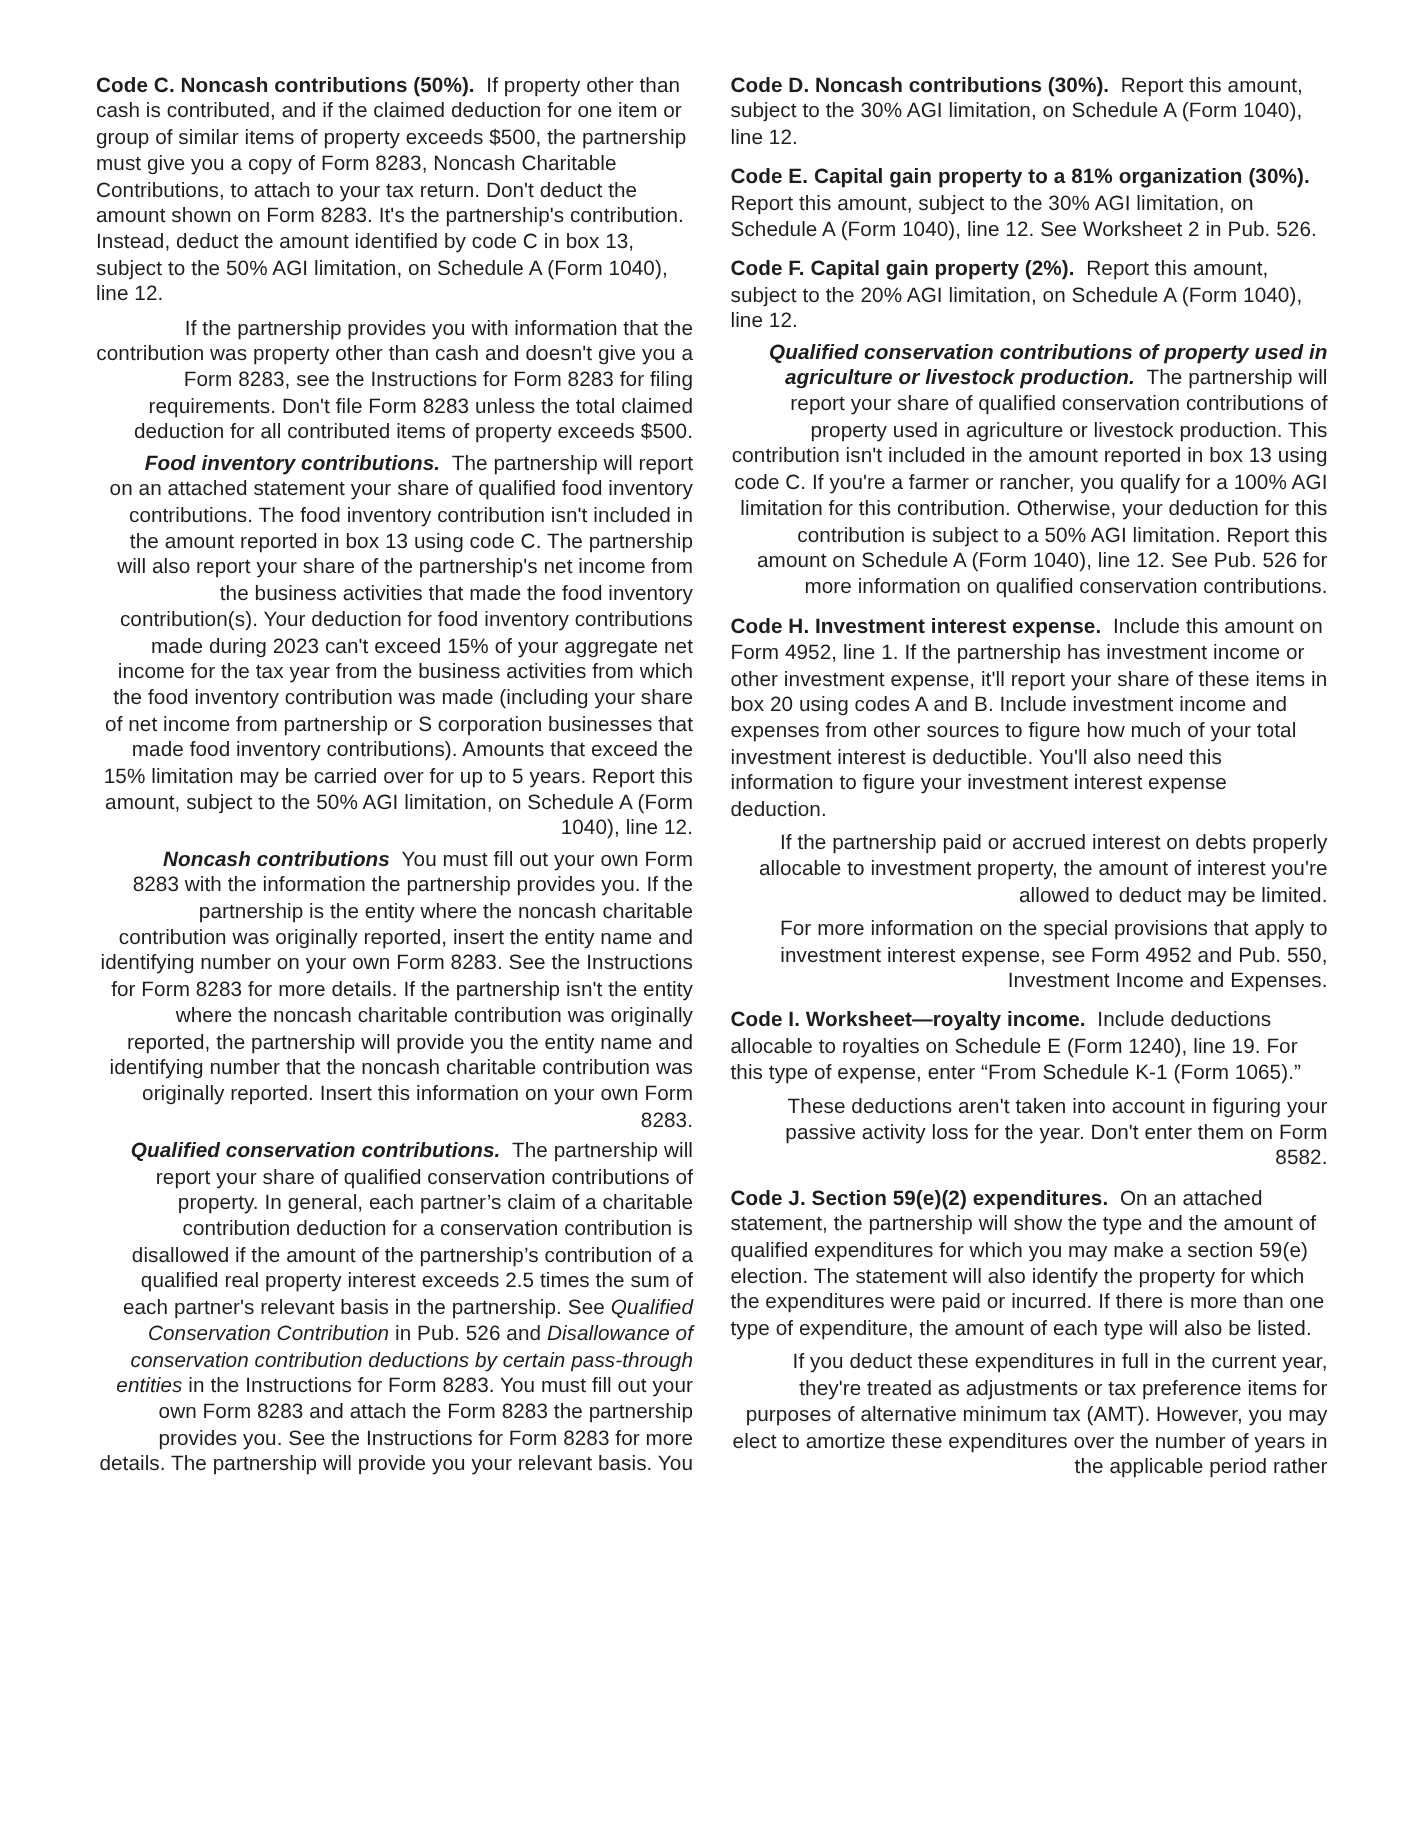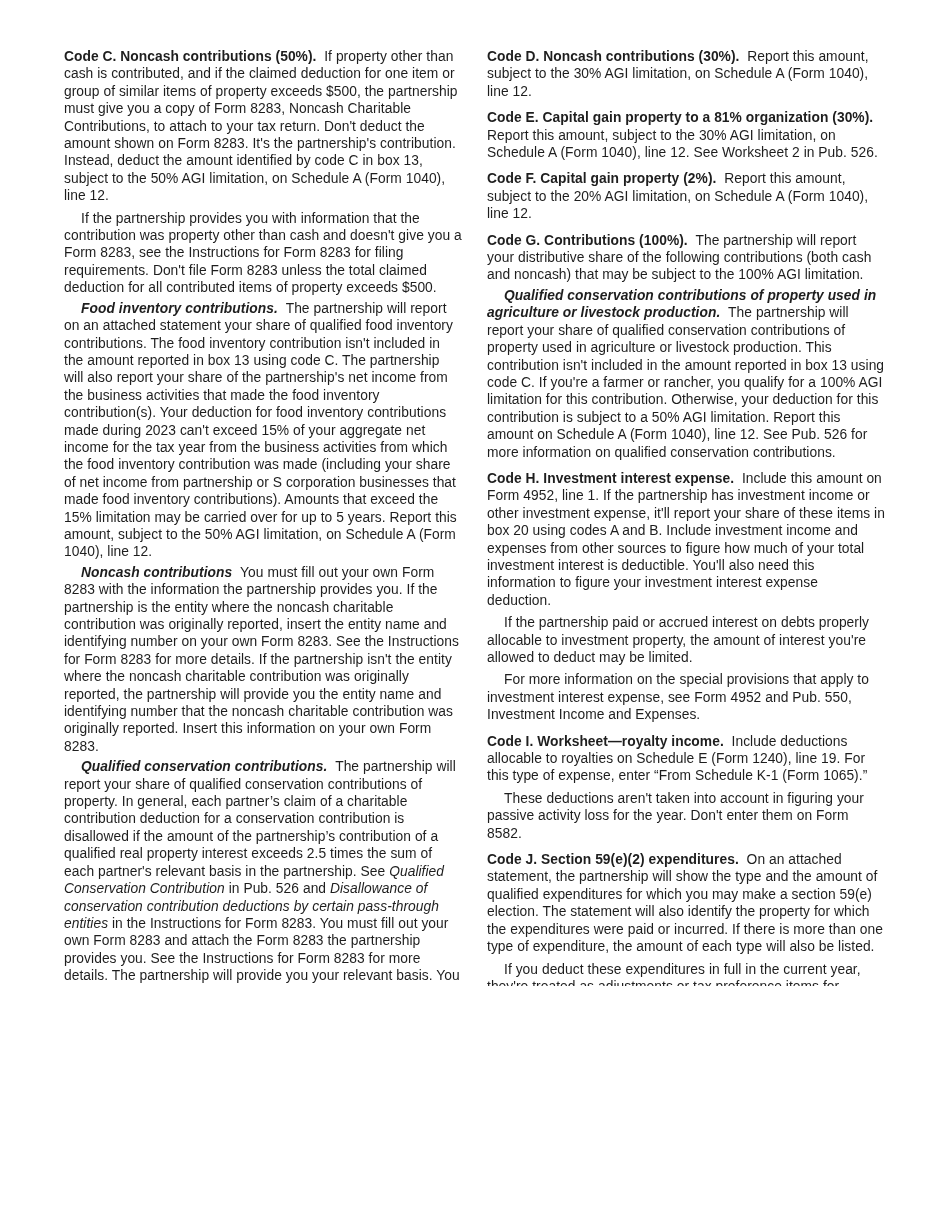--- a/index.html
+++ b/index.html
@@ -20,21 +20,21 @@
   }
   .col { width:398px; }
   p.para {
     margin:0;
     font-size:13.8px;
     line-height:17.4px;
     text-align:left;
     white-space:pre-wrap;
     letter-spacing:0.05px;
   }
-  p.indent { text-indent:17px; }
+  p.indent { text-indent:17px;text-align:right; }
   p.sec  { margin-top:9px; }
   p.body { margin-top:5px; }
   p.sub  { margin-top:3px; }
   .col p:first-child { margin-top:0; }
   .run-n  { font-weight:400; font-style:normal; }
   .run-b  { font-weight:700; font-style:normal; }
   .run-i  { font-weight:400; font-style:italic; }
   .run-bi { font-weight:700; font-style:italic; }
   .footer {
     position:absolute;
@@ -57,21 +57,20 @@
         <p class="para sec"><span class="run-b">Code C. Noncash contributions (50%).  </span><span class="run-n">If property other than cash is contributed, and if the claimed deduction for one item or group of similar items of property exceeds $500, the partnership must give you a copy of Form 8283, Noncash Charitable Contributions, to attach to your tax return. Don't deduct the amount shown on Form 8283. It's the partnership's contribution. Instead, deduct the amount identified by code C in box 13, subject to the 50% AGI limitation, on Schedule A (Form 1040), line 12.</span></p>
         <p class="para body indent"><span class="run-n">If the partnership provides you with information that the contribution was property other than cash and doesn't give you a Form 8283, see the Instructions for Form 8283 for filing requirements. Don't file Form 8283 unless the total claimed deduction for all contributed items of property exceeds $500.</span></p>
         <p class="para sub indent"><span class="run-bi">Food inventory contributions.  </span><span class="run-n">The partnership will report on an attached statement your share of qualified food inventory contributions. The food inventory contribution isn't included in the amount reported in box 13 using code C. The partnership will also report your share of the partnership's net income from the business activities that made the food inventory contribution(s). Your deduction for food inventory contributions made during 2023 can't exceed 15% of your aggregate net income for the tax year from the business activities from which the food inventory contribution was made (including your share of net income from partnership or S corporation businesses that made food inventory contributions). Amounts that exceed the 15% limitation may be carried over for up to 5 years. Report this amount, subject to the 50% AGI limitation, on Schedule A (Form 1040), line 12.</span></p>
         <p class="para sub indent"><span class="run-bi">Noncash contributions  </span><span class="run-n">You must fill out your own Form 8283 with the information the partnership provides you. If the partnership is the entity where the noncash charitable contribution was originally reported, insert the entity name and identifying number on your own Form 8283. See the Instructions for Form 8283 for more details. If the partnership isn't the entity where the noncash charitable contribution was originally reported, the partnership will provide you the entity name and identifying number that the noncash charitable contribution was originally reported. Insert this information on your own Form 8283.</span></p>
         <p class="para sub indent"><span class="run-bi">Qualified conservation contributions.  </span><span class="run-n">The partnership will report your share of qualified conservation contributions of property. In general, each partner’s claim of a charitable contribution deduction for a conservation contribution is disallowed if the amount of the partnership’s contribution of a qualified real property interest exceeds 2.5 times the sum of each partner's relevant basis in the partnership. See </span><span class="run-i">Qualified Conservation Contribution</span><span class="run-n"> in Pub. 526 and </span><span class="run-i">Disallowance of conservation contribution deductions by certain pass-through entities</span><span class="run-n"> in the Instructions for Form 8283. You must fill out your own Form 8283 and attach the Form 8283 the partnership provides you. See the Instructions for Form 8283 for more details. The partnership will provide you your relevant basis. You must report this on your own Form 8283, line 3, column (h). The partnership may need information from you to calculate relevant basis.</span></p>
       </div>
     <div class="col" id="col-right">
         <p class="para sec"><span class="run-b">Code D. Noncash contributions (30%).  </span><span class="run-n">Report this amount, subject to the 30% AGI limitation, on Schedule A (Form 1040), line 12.</span></p>
         <p class="para sec"><span class="run-b">Code E. Capital gain property to a 81% organization (30%).  </span><span class="run-n">Report this amount, subject to the 30% AGI limitation, on Schedule A (Form 1040), line 12. See Worksheet 2 in Pub. 526.</span></p>
         <p class="para sec"><span class="run-b">Code F. Capital gain property (2%).  </span><span class="run-n">Report this amount, subject to the 20% AGI limitation, on Schedule A (Form 1040), line 12.</span></p>
-        <p class="para sec"><span class="run-b">Code G. Contributions (100%).  </span><span class="run-n">The partnership will report your distributive share of the following contributions (both cash and noncash) that may be subject to the 100% AGI limitation.</span></p>
         <p class="para sub indent"><span class="run-bi">Qualified conservation contributions of property used in agriculture or livestock production.  </span><span class="run-n">The partnership will report your share of qualified conservation contributions of property used in agriculture or livestock production. This contribution isn't included in the amount reported in box 13 using code C. If you're a farmer or rancher, you qualify for a 100% AGI limitation for this contribution. Otherwise, your deduction for this contribution is subject to a 50% AGI limitation. Report this amount on Schedule A (Form 1040), line 12. See Pub. 526 for more information on qualified conservation contributions.</span></p>
         <p class="para sec"><span class="run-b">Code H. Investment interest expense.  </span><span class="run-n">Include this amount on Form 4952, line 1. If the partnership has investment income or other investment expense, it'll report your share of these items in box 20 using codes A and B. Include investment income and expenses from other sources to figure how much of your total investment interest is deductible. You'll also need this information to figure your investment interest expense deduction.</span></p>
         <p class="para body indent"><span class="run-n">If the partnership paid or accrued interest on debts properly allocable to investment property, the amount of interest you're allowed to deduct may be limited.</span></p>
         <p class="para body indent"><span class="run-n">For more information on the special provisions that apply to investment interest expense, see Form 4952 and Pub. 550, Investment Income and Expenses.</span></p>
         <p class="para sec"><span class="run-b">Code I. Worksheet—royalty income.  </span><span class="run-n">Include deductions allocable to royalties on Schedule E (Form 1240), line 19. For this type of expense, enter “From Schedule K-1 (Form 1065).”</span></p>
         <p class="para body indent"><span class="run-n">These deductions aren't taken into account in figuring your passive activity loss for the year. Don't enter them on Form 8582.</span></p>
         <p class="para sec"><span class="run-b">Code J. Section 59(e)(2) expenditures.  </span><span class="run-n">On an attached statement, the partnership will show the type and the amount of qualified expenditures for which you may make a section 59(e) election. The statement will also identify the property for which the expenditures were paid or incurred. If there is more than one type of expenditure, the amount of each type will also be listed.</span></p>
         <p class="para body indent"><span class="run-n">If you deduct these expenditures in full in the current year, they're treated as adjustments or tax preference items for purposes of alternative minimum tax (AMT). However, you may elect to amortize these expenditures over the number of years in the applicable period rather</span></p>
       </div>
   </div>

